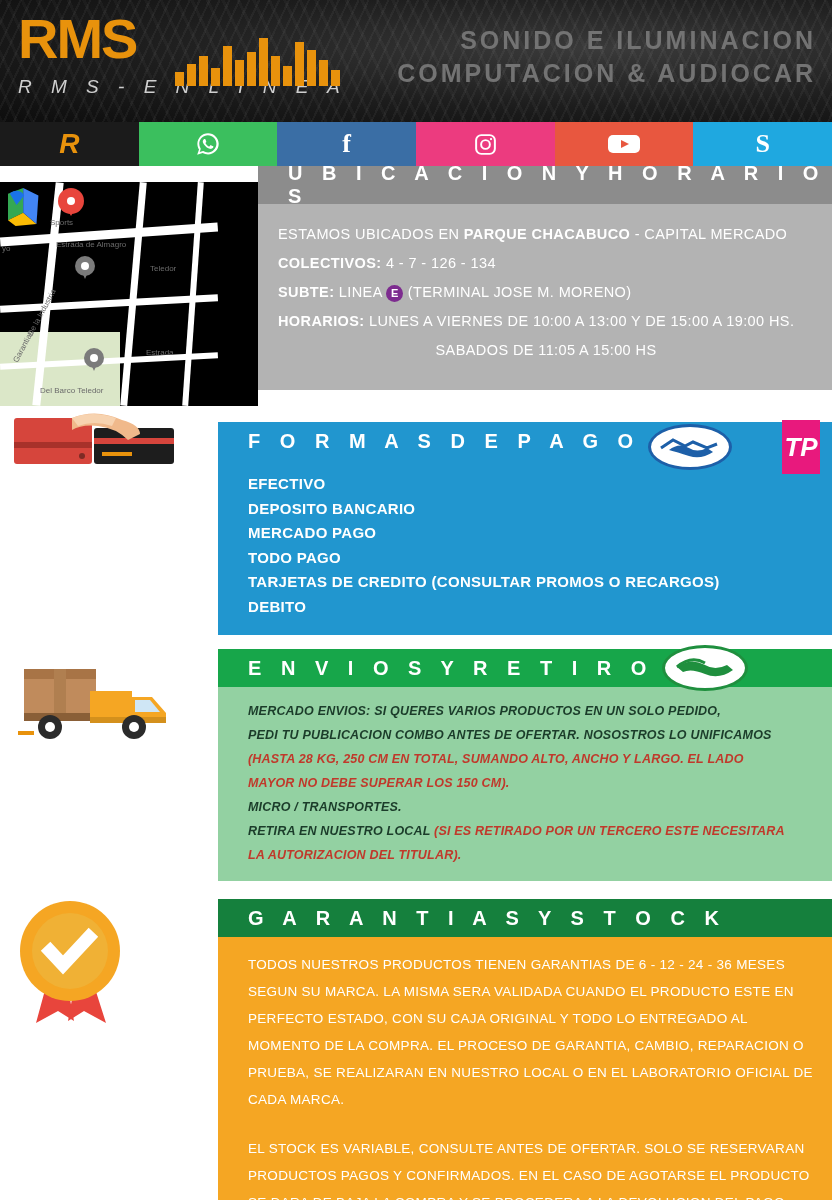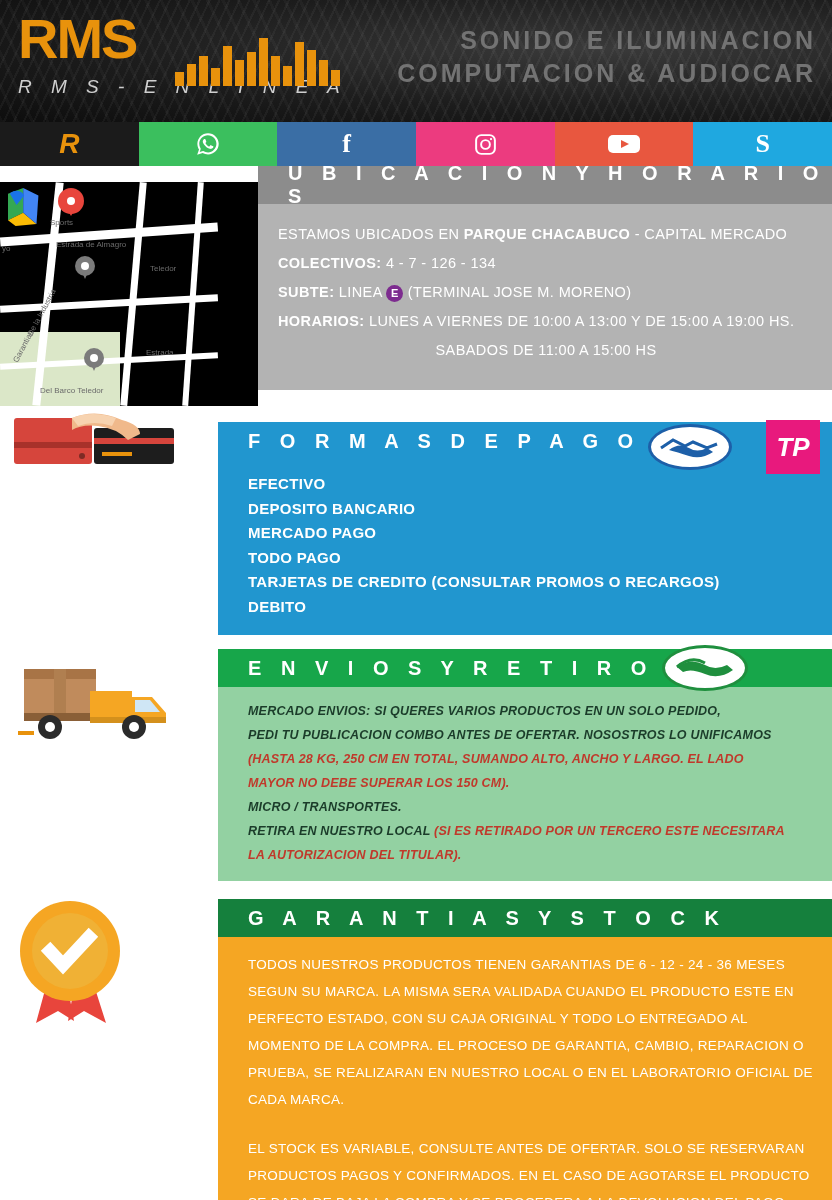--- a/index.html
+++ b/index.html
@@ -179,21 +179,21 @@
     letter-spacing: 0.3px;
   }
   .badge-hand {
     position: absolute; right: 100px; top: 2px;
     width: 84px; height: 46px; border-radius: 50%;
     background: #ffffff; border: 3px solid #1d5fa8;
     display: flex; align-items: center; justify-content: center;
   }
   .badge-tp {
     position: absolute; right: 12px; top: -2px;
-    width: 54px; height: 54px; background: #e8197d;
+    width: 38px; height: 54px; background: #e8197d;
     display: flex; align-items: center; justify-content: center;
     color: #fff; font-weight: bold; font-size: 26px; font-style: italic;
   }
   .cards {
     position: absolute; left: 10px; top: -10px; width: 200px; height: 60px;
   }
 
   
   .sec-envios { margin-top: 14px; display: flex; }
   .env-left { width: 218px; position: relative; }
@@ -346,21 +346,21 @@
         </div>
         <div>
           <b>COLECTIVOS:</b><span> 4 - 7 - 126 - 134</span>
         </div>
         <div>
           <b>SUBTE:</b><span> LINEA </span><span class="subte-e">E</span><span> (TERMINAL JOSE M. MORENO)</span>
         </div>
         <div>
           <b>HORARIOS:</b><span> LUNES A VIERNES DE 10:00 A 13:00 Y DE 15:00 A 19:00 HS.</span>
         </div>
-        <div class="ubi-center">SABADOS DE 11:00 A 15:00 HS</div>
+        <div class="ubi-center">SABADOS DE 11:05 A 15:00 HS</div>
       </div>
     </div>
   </div>
 
   <div class="section sec-pago">
     <div class="pago-left">
       <svg class="cards" viewBox="0 0 200 60">
         <rect x="4" y="6" width="78" height="46" rx="3" fill="#d6453c"></rect>
         <rect x="4" y="30" width="78" height="6" fill="#a8312a"></rect>
         <circle cx="72" cy="44" r="3" fill="#7d2b25"></circle>

